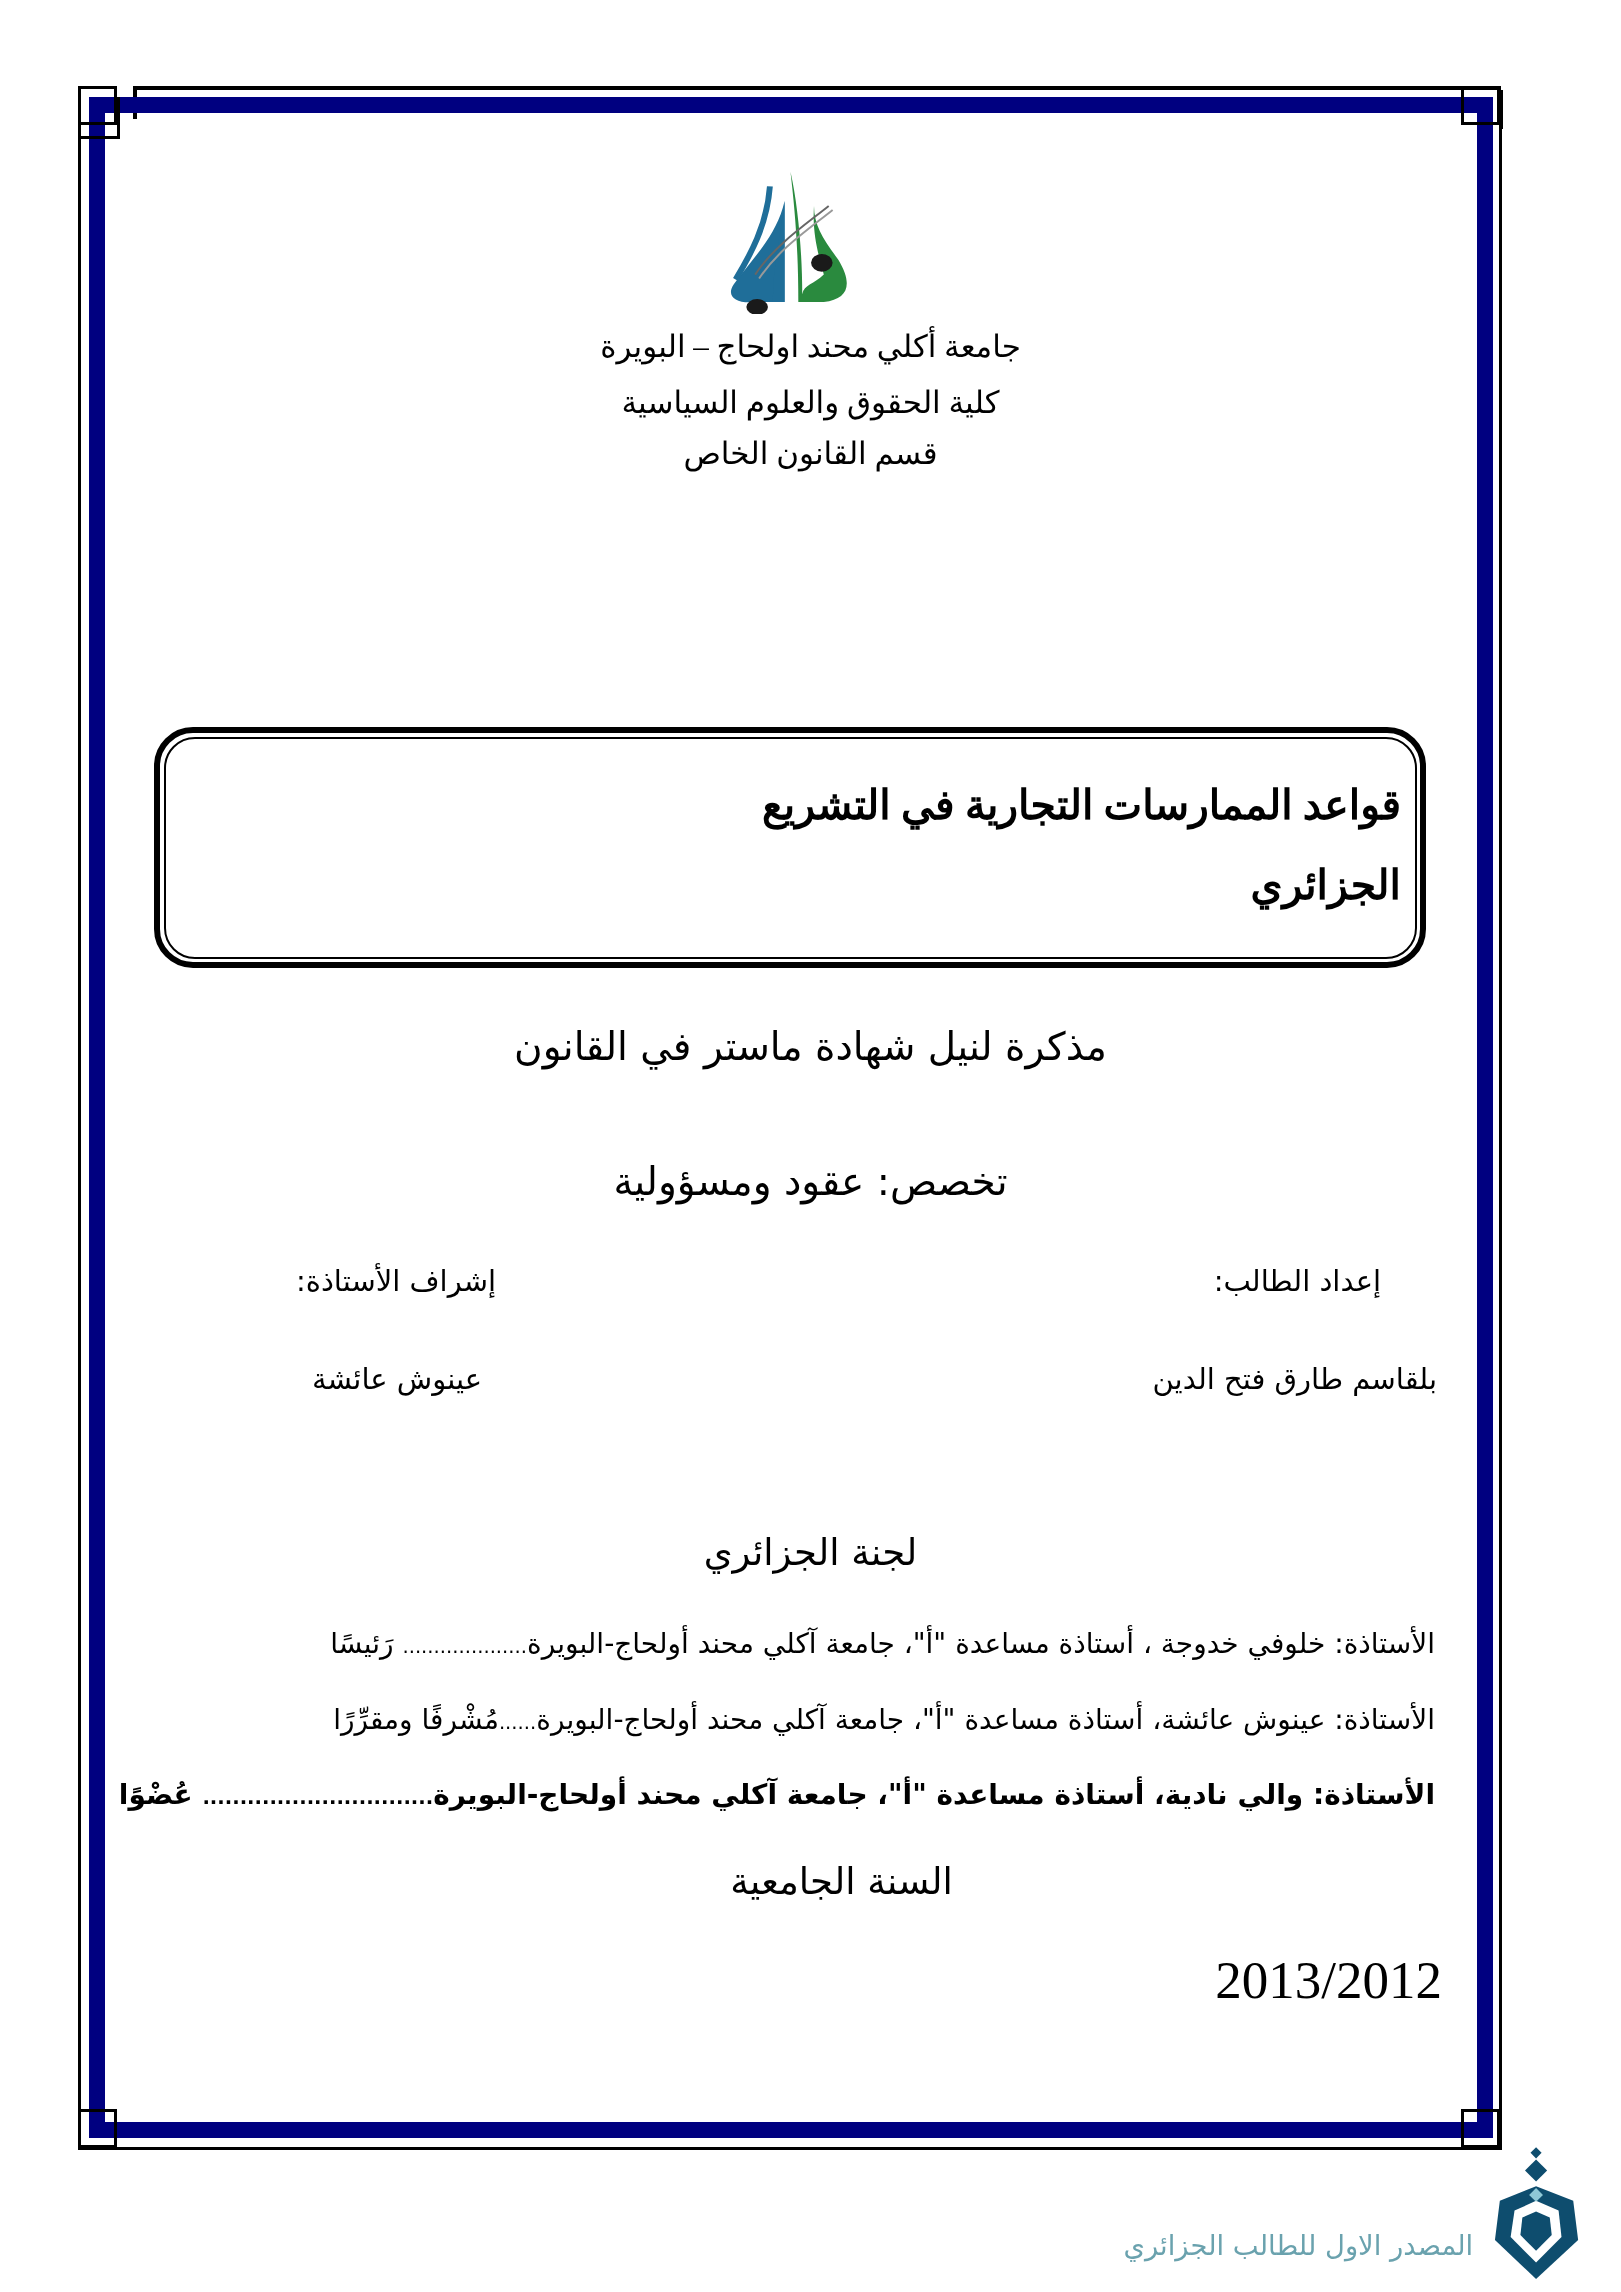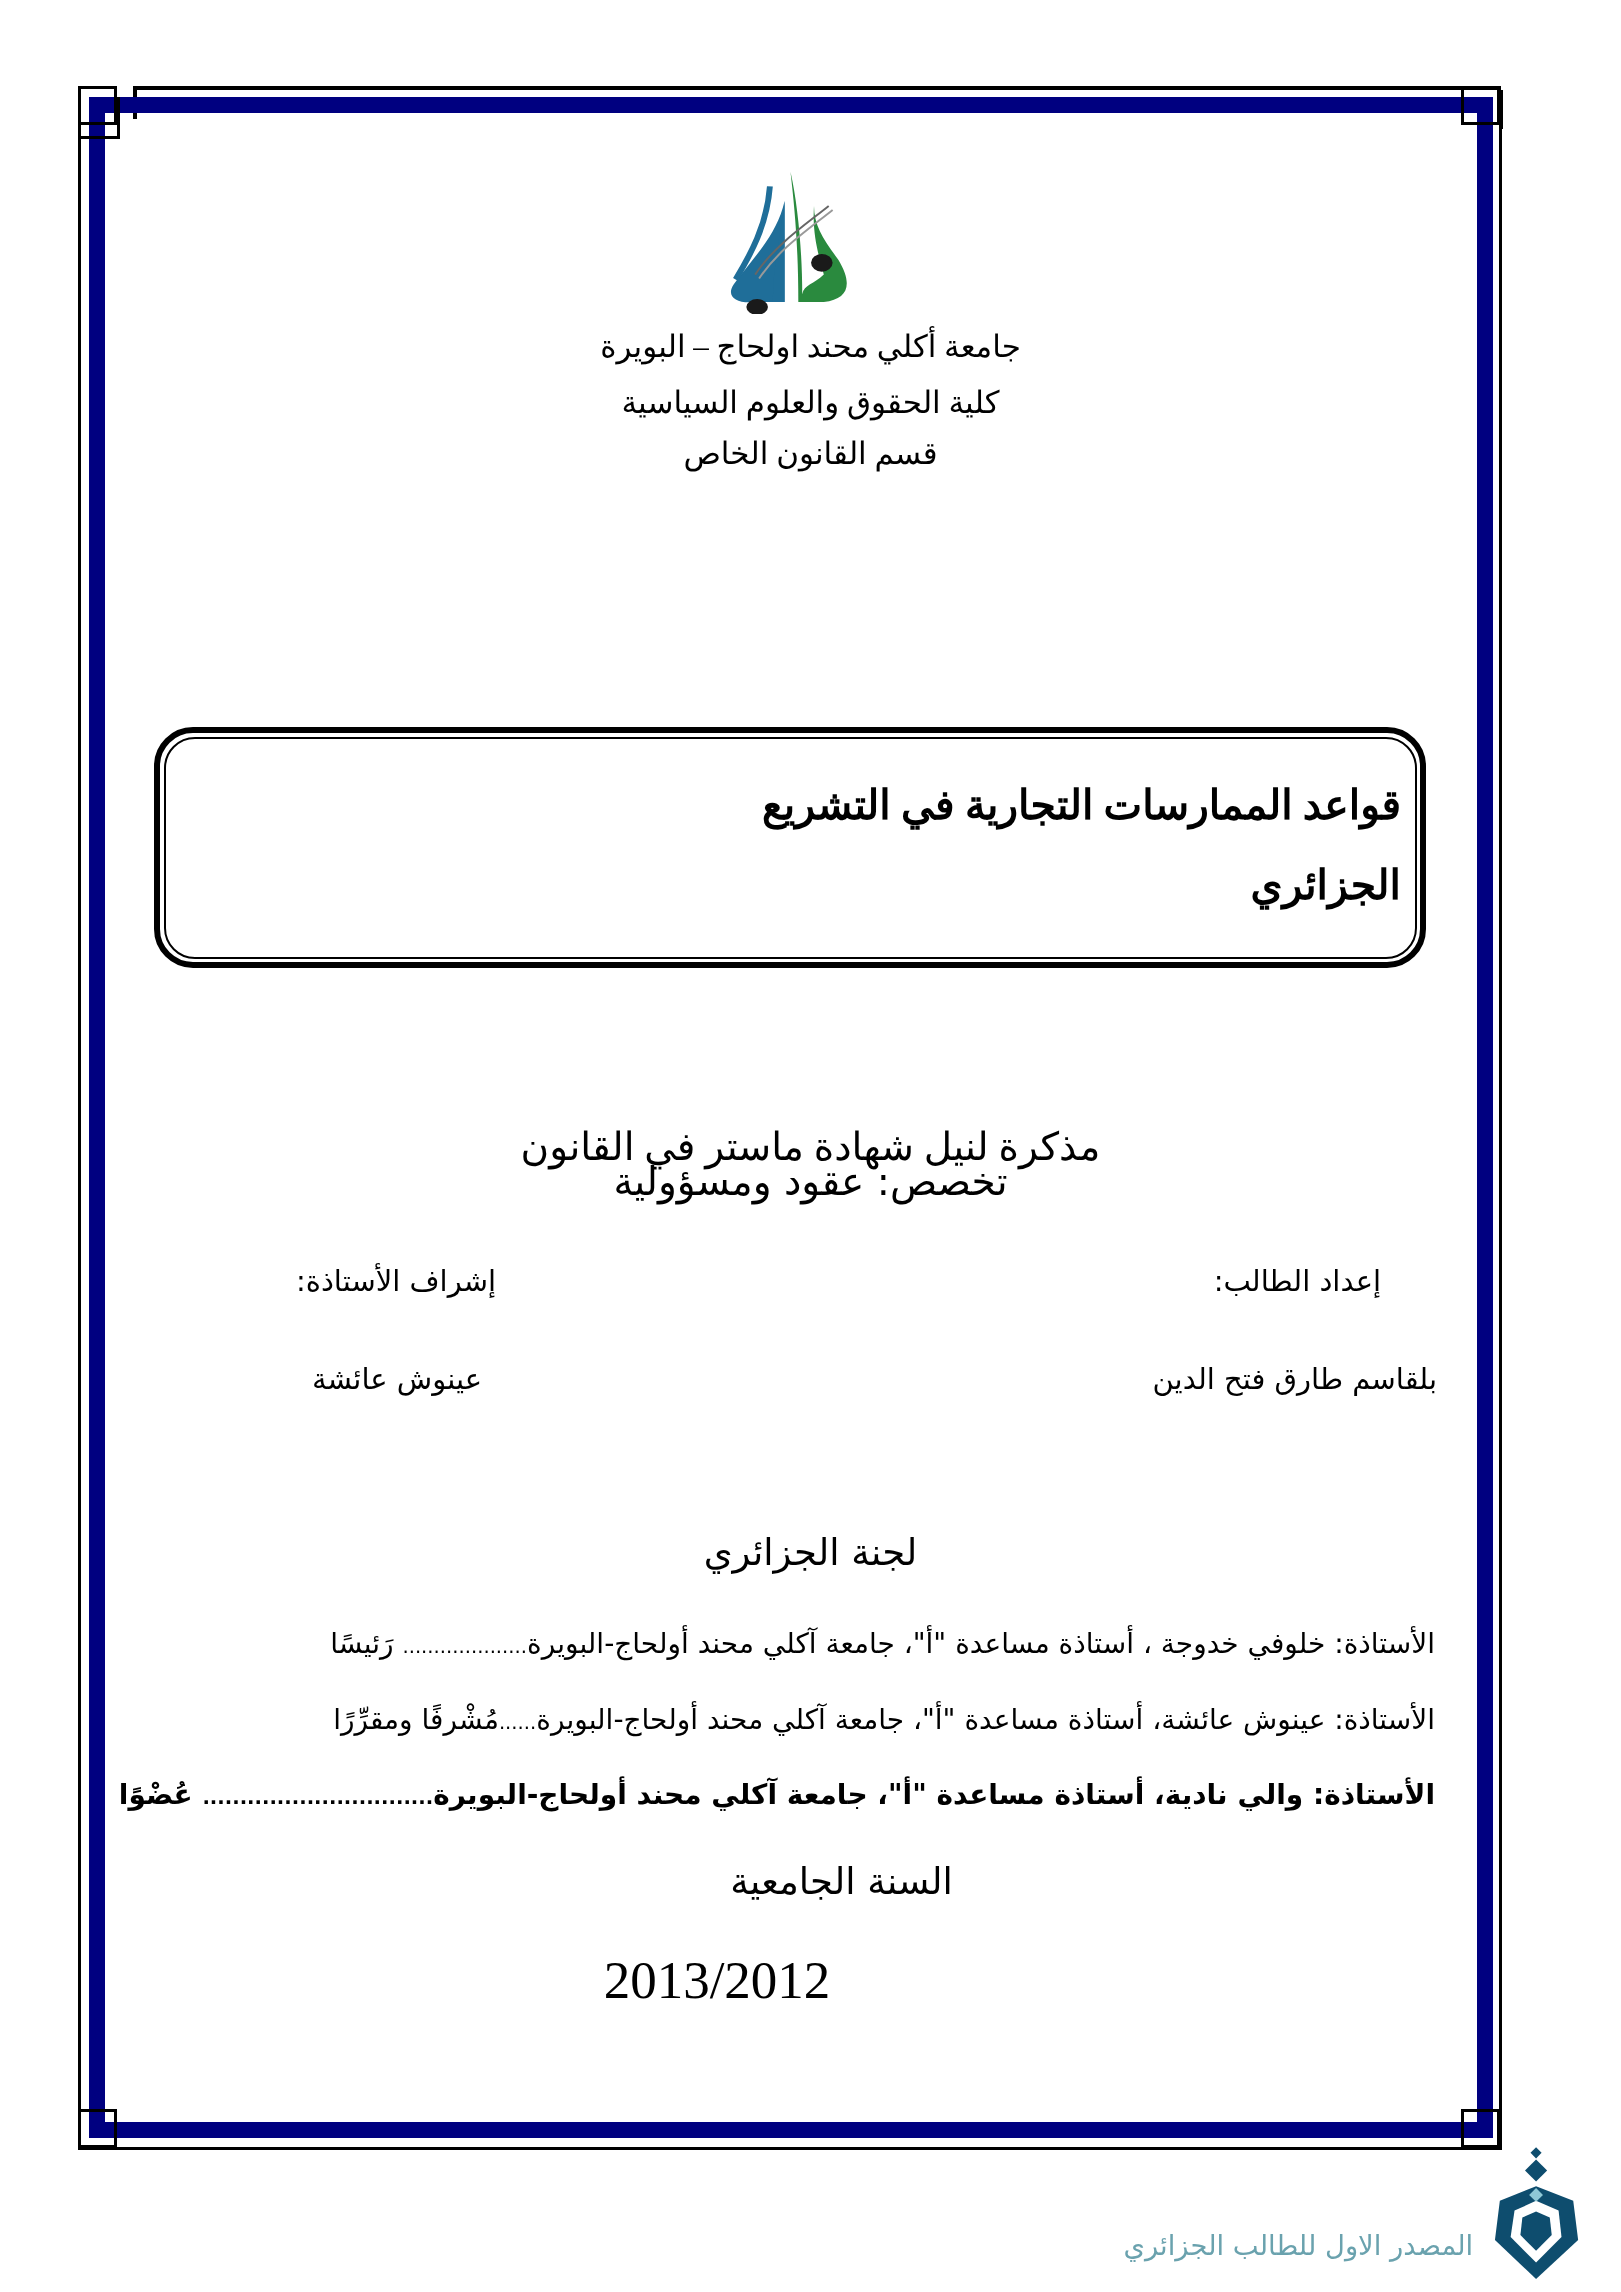--- a/index.html
+++ b/index.html
@@ -29,21 +29,21 @@
 
   .subtitle { position: absolute; left: 0; width: 1621px; text-align: center; direction: rtl;
     font-family: "DejaVu Sans", sans-serif; font-size: 39px; }
 
   .label { position: absolute; direction: rtl; font-family: "DejaVu Sans", sans-serif; font-size: 29px; white-space: nowrap; }
 
   .committee-line { position: absolute; right: 186px; direction: rtl; font-family: "DejaVu Sans", sans-serif;
     font-size: 28px; white-space: nowrap; width: 1284px; text-align: right; }
   .dots { letter-spacing: 0px; font-size: 19.6px; }
 
-  .year { position: absolute; left: 0; width: 1434px; text-align: center; font-family: "Liberation Serif", serif; font-size: 53px; }
+  .year { position: absolute; left: 8px; width: 1434px; text-align: right; font-family: "Liberation Serif", serif; font-size: 53px; }
 
   .brand { position: absolute; left: 1083px; top: 2147px; width: 441px; height: 137px; }
   .brand-name { position: absolute; left: 0; top: 19.6px; font-family: "Liberation Sans", sans-serif;
     font-size: 49px; color: #3f8a9a; font-weight: bold; letter-spacing: 1px; }
   .brand-tag { position: absolute; left: 4.9px; top: 83px; width: 421px; text-align: center; direction: rtl;
     font-family: "DejaVu Sans", sans-serif; font-size: 27.4px; color: #6aa2ae; }
   .brand-icon { position: absolute; left: 1485px; top: 2147px; width: 108px; height: 137px; }
 </style>
 </head>
 <body>
@@ -83,21 +83,21 @@
 <div class="uni-line" style="top:384px;">كلية الحقوق والعلوم السياسية</div>
 <div class="uni-line" style="top:435px;">قسم القانون الخاص</div>
 
 <div class="title-box-outer"></div>
 <div class="title-box-inner"></div>
 <div class="title-text">
   <div>قواعد الممارسات التجارية في التشريع</div>
   <div>الجزائري</div>
 </div>
 
-<div class="subtitle" style="top:1124px;font-family:Liberation Serif, serif;">مذكرة لنيل شهادة ماستر في القانون</div>
+<div class="subtitle" style="top:1024px;">مذكرة لنيل شهادة ماستر في القانون</div>
 <div class="subtitle" style="top:1159px;">تخصص: عقود ومسؤولية</div>
 
 <div class="label" style="right:240px; top:1264px;">إعداد الطالب:</div>
 <div class="label" style="right:1125px; top:1264px;">إشراف الأستاذة:</div>
 <div class="label" style="right:184px; top:1362px;">بلقاسم طارق فتح الدين</div>
 <div class="label" style="right:1139px; top:1362px;">عينوش عائشة</div>
 
 <div class="subtitle" style="top:1531px; font-size:37px;">لجنة الجزائري</div>
 
 <div class="committee-line" style="top:1627px;">

